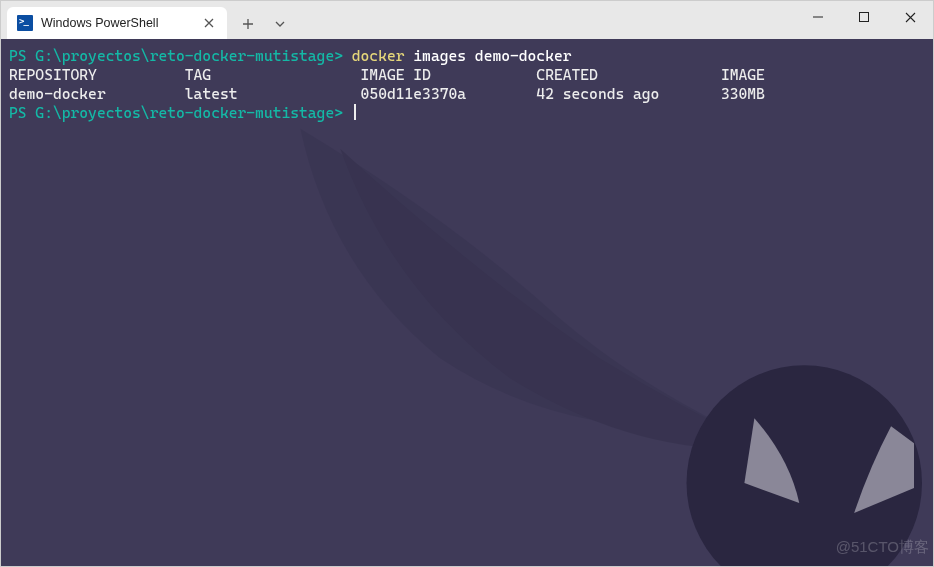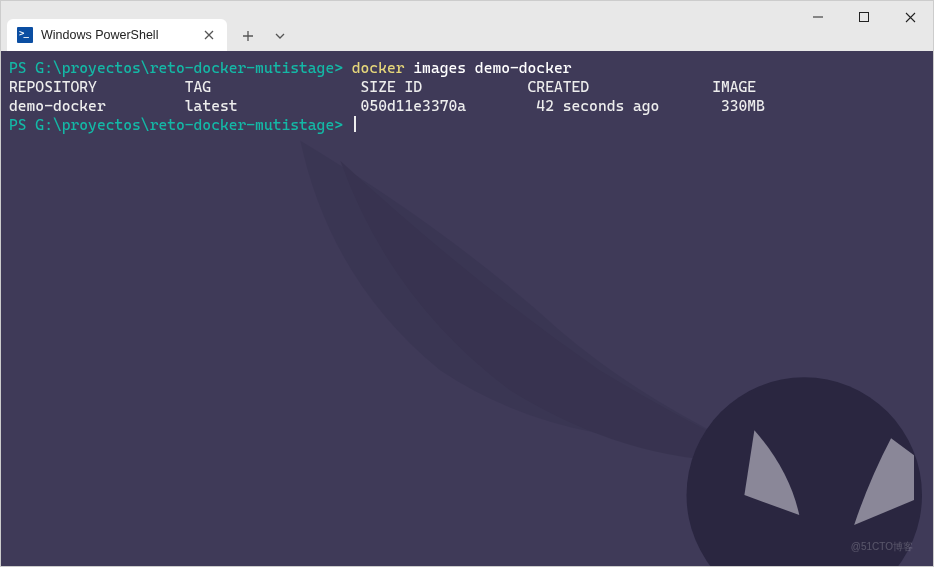--- a/index.html
+++ b/index.html
@@ -13,21 +13,21 @@
     }
     .window {
       width: 100%;
       height: 100%;
       background: #f0f0f0;
       display: flex;
       flex-direction: column;
       border: 1px solid #ccc;
     }
     .titlebar {
-      height: 50px;
+      height: 38px;
       background: #e8e8e8;
       display: flex;
       align-items: stretch;
       position: relative;
     }
     .tabs {
       display: flex;
       align-items: flex-end;
       padding-left: 6px;
       padding-top: 4px;
@@ -131,24 +131,24 @@
     .cursor {
       display: inline-block;
       width: 2px;
       height: 16px;
       background: #ededed;
       vertical-align: -2px;
       margin-left: 2px;
     }
     .watermark {
       position: absolute;
-      right: 20px;
+      right: 4px;
       bottom: 10px;
       color: rgba(255,255,255,0.22);
-      font-size: 10px;
+      font-size: 15px;
       font-family: sans-serif;
       z-index: 2;
     }
   </style>
 </head>
 <body>
 
 <div class="window">
   <div class="titlebar">
     <div class="tabs">
@@ -198,19 +198,19 @@
       <g opacity="0.55">
         <path d="M 300 90 Q 450 180 560 280 Q 630 340 730 390 Q 560 400 440 320 Q 330 230 300 90 Z" fill="#373350"></path>
         <path d="M 340 110 Q 470 230 600 320 Q 700 380 770 410 Q 640 420 510 340 Q 390 250 340 110 Z" fill="#332f4a"></path>
       </g>
       <circle cx="805" cy="445" r="118" fill="#2a2640"></circle>
       <path d="M 755 380 Q 790 420 800 465 L 745 445 Z" fill="#8a8798"></path>
       <path d="M 892 388 Q 870 430 855 475 L 915 450 L 915 405 Z" fill="#8a8798"></path>
     </svg>
 
     <div class="term-content"><span class="prompt">PS G:\proyectos\reto-docker-mutistage&gt;</span> <span class="cmd-yellow">docker</span> <span class="cmd-arg">images demo-docker</span>
-<span>REPOSITORY</span>          <span>TAG</span>                 <span>SIZE ID</span>            <span>CREATED</span>              <span>IMAGE</span>
+<span>REPOSITORY</span>          <span>TAG</span>                 <span>IMAGE ID</span>            <span>CREATED</span>              <span>IMAGE</span>
 <span>demo-docker</span>         <span>latest</span>              <span>050d11e3370a</span>        <span>42 seconds ago</span>       <span>330MB</span>
 <span class="prompt">PS G:\proyectos\reto-docker-mutistage&gt;</span> <span class="cursor"></span></div>
 
     <div class="watermark">@51CTO博客</div>
   </div>
 </div>
 
 </body></html>

